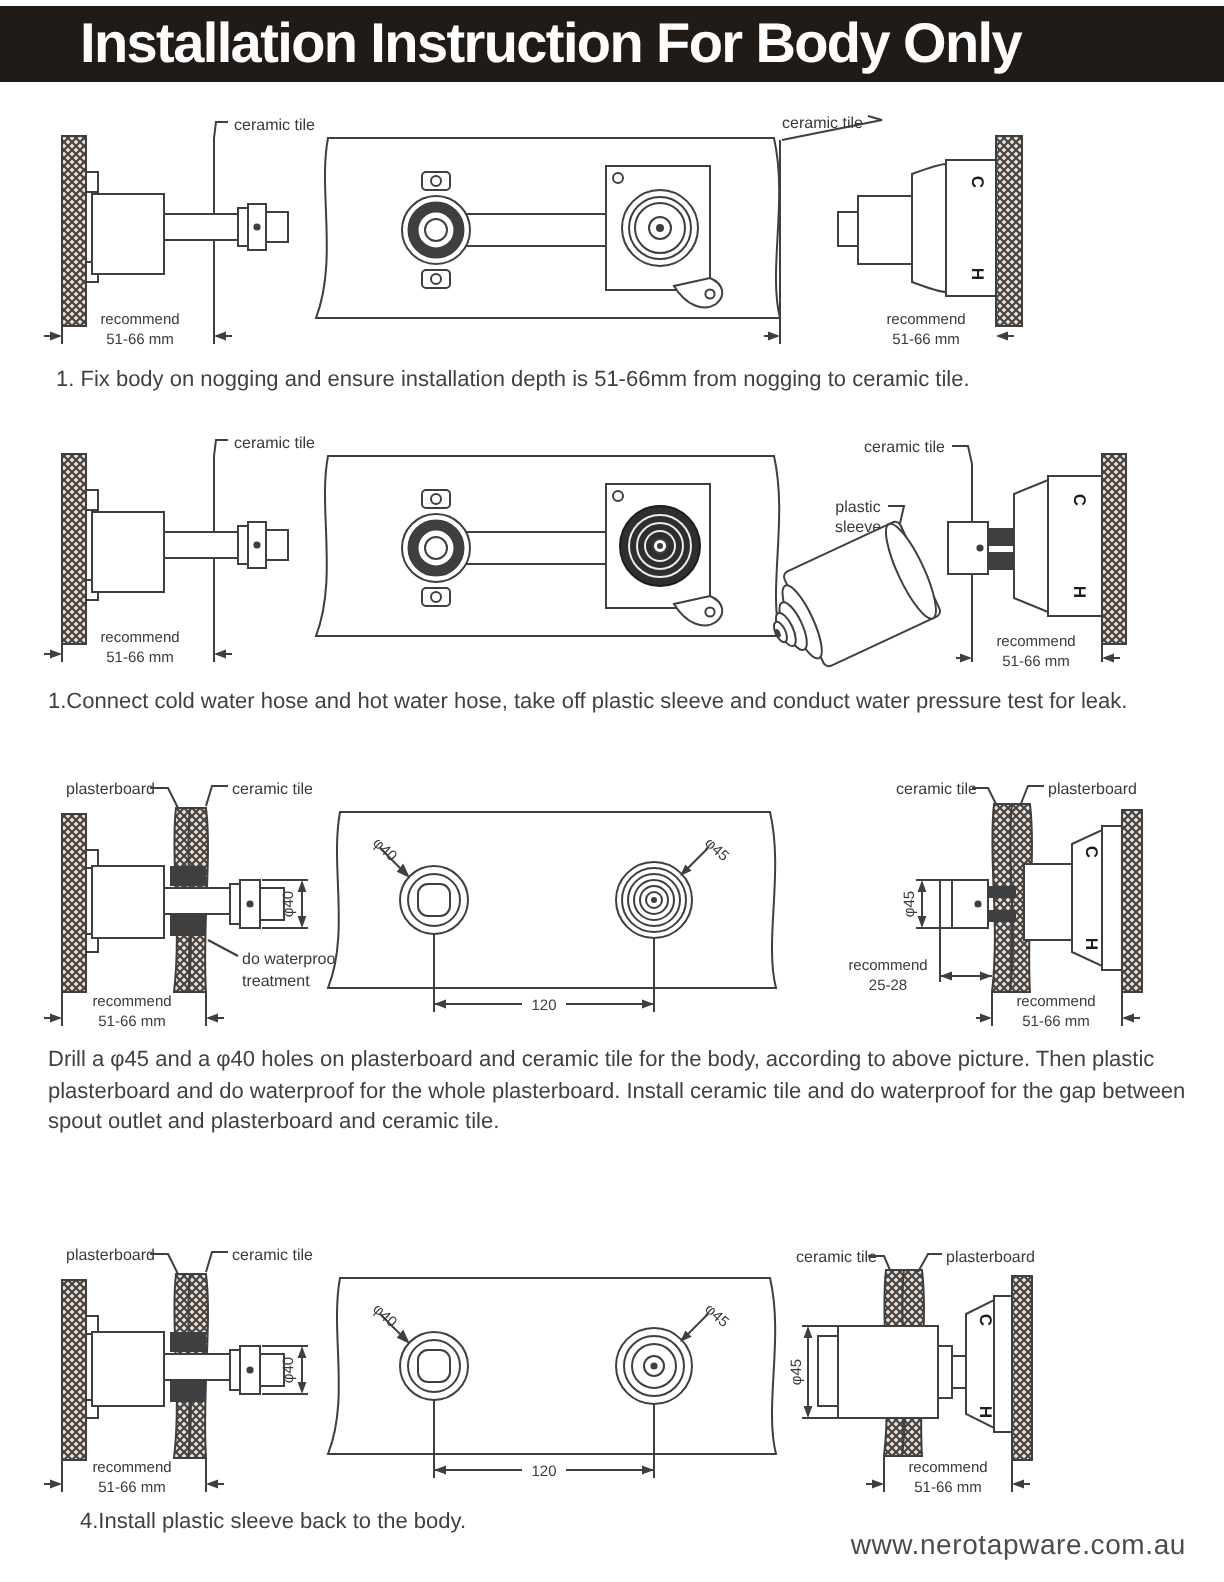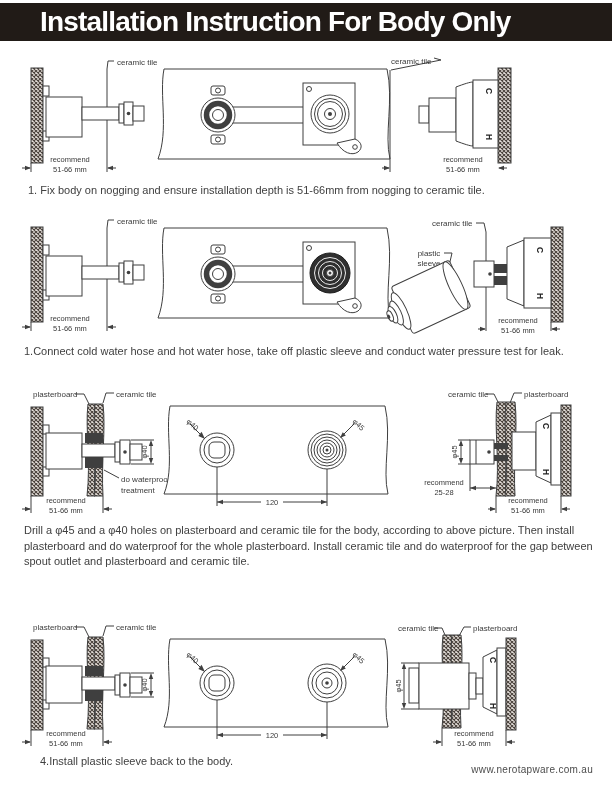--- a/index.html
+++ b/index.html
@@ -23,21 +23,21 @@
   .fig { position:absolute; left:0; }
   svg text { font-family:"Liberation Sans", sans-serif; fill:#3a3a3a; }
   .t8 { font-size:8px; }
   .t7 { font-size:7.5px; }
   .mid { text-anchor:middle; }
   .tch { font-size:8.5px; font-weight:bold; fill:#1e1e1e; text-anchor:middle; }
   .ln { fill:none; stroke:#3f3f3f; stroke-width:1; }
   .fw { fill:#ffffff; stroke:#3f3f3f; stroke-width:1; }
   .fd { fill:#3f3f3f; stroke:none; }
   .website {
-    position:absolute; top:764px; right:19px; font-size:10px; color:#4c4c4c;
+    position:absolute; top:764px; right:19px; font-size:14px; color:#4c4c4c;
     letter-spacing:0.3px;
   }
 </style>
 </head>
 <body>
 
 <div class="titlebar">
   <span class="ttl">Installation Instruction For Body Only</span>
 </div>
 
@@ -303,21 +303,21 @@
     <line class="ln" x1="488" y1="121" x2="495" y2="121"></line>
     <path class="fd" d="M496,121 l-6,-2.2 l0,4.4 z"></path>
     <line class="ln" x1="562" y1="121" x2="570" y2="121"></line>
     <path class="fd" d="M561,121 l6,-2.2 l0,4.4 z"></path>
     <text class="t7 mid" x="528" y="115">recommend</text>
     <text class="t7 mid" x="528" y="125">51-66 mm</text>
   </g>
 </svg>
 
 <div class="cap" style="top:523px; left:24px; width:580px;">
-  <p>Drill a φ45 and a φ40 holes on plasterboard and ceramic tile for the body, according to above picture. Then install plasterboard and do waterproof for the whole plasterboard. Install ceramic tile and do waterproof for the gap between spout outlet and plasterboard and ceramic tile.</p>
+  <p>Drill a φ45 and a φ40 holes on plasterboard and ceramic tile for the body, according to above picture. Then plastic plasterboard and do waterproof for the whole plasterboard. Install ceramic tile and do waterproof for the gap between spout outlet and plasterboard and ceramic tile.</p>
 </div>
 
 <svg class="fig" style="top:622px" width="612" height="138" viewBox="0 0 612 138">
   <defs>
     <pattern id="h4" width="4" height="4" patternUnits="userSpaceOnUse">
       <rect width="4" height="4" fill="#e6e1dc"></rect>
       <path d="M0,4 L4,0 M0,0 L4,4" stroke="#4a423c" stroke-width="1.1"></path>
     </pattern>
   </defs>
   <g>

